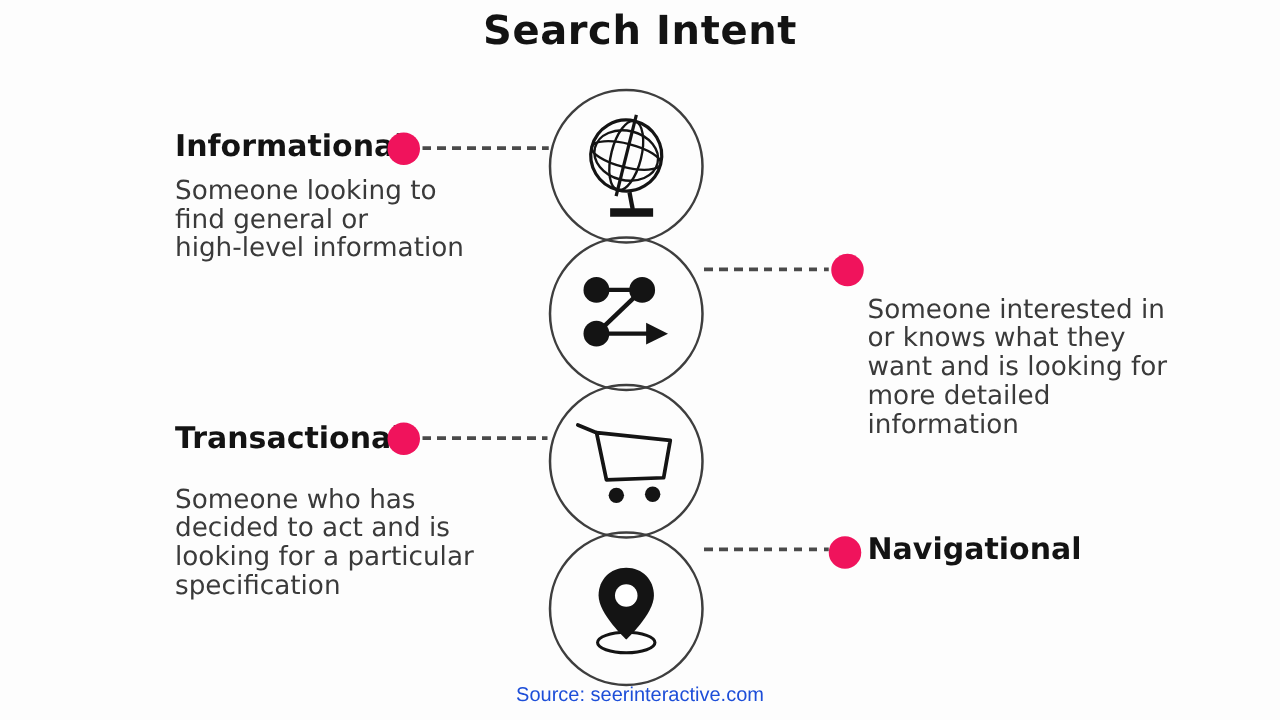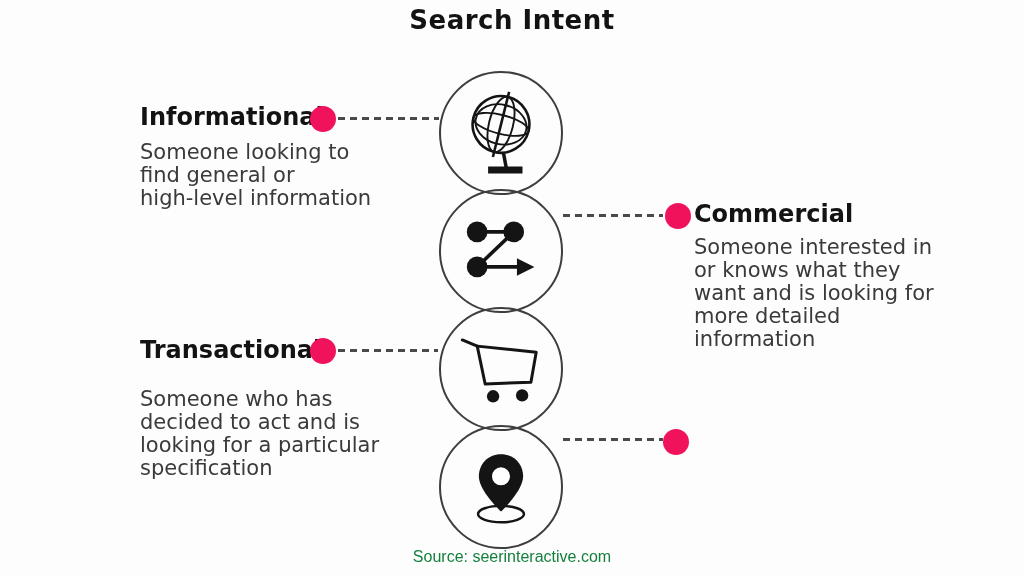--- a/index.html
+++ b/index.html
@@ -1,30 +1,30 @@
 <!DOCTYPE html>
 <html style="--page-bg: #fdfdfd; --accent-pink: #F0135C; --line-gray: #4a4a4a; --heading-color: #131313; --body-color: #3a3a3a; --circle-border: #3e3e3e; --icon-color: #141414;"><head>
 <meta charset="utf-8">
 <style>
   html,body{margin:0;padding:0;}
   body{font-family:"DejaVu Sans",sans-serif;background:#fff;}
   .stage{position:relative;width:1024px;height:576px;background:var(--page-bg,#fdfdfd);overflow:hidden;}
   .abs{position:absolute;}
-  .page-title{left:0;right:0;top:5px;text-align:center;font-size:26px;font-weight:800;
+  .page-title{left:0;right:0;top:5px;text-align:center;font-size:32px;font-weight:800;
     letter-spacing:.5px;color:var(--heading-color,#131313);}
   .intent-heading{font-size:24px;font-weight:800;color:var(--heading-color,#131313);white-space:nowrap;}
   .intent-desc{font-size:21px;line-height:23px;color:var(--body-color,#3a3a3a);
     white-space:pre-line;width:270px;}
   .dot{width:26px;height:26px;border-radius:50%;background:var(--accent-pink,#F0135C);}
   .dash{height:2.6px;background:repeating-linear-gradient(90deg,var(--line-gray,#4a4a4a) 0 7px,transparent 7px 12px);}
   .circle{width:124px;height:124px;border:2px solid var(--circle-border,#3e3e3e);border-radius:50%;
     background:transparent;display:flex;align-items:center;justify-content:center;box-sizing:border-box;}
   .icon{color:var(--icon-color,#141414);display:block;}
   .source-caption{left:0;right:0;top:548px;text-align:center;font-size:16px;
-    font-family:"Liberation Sans",sans-serif;color:#15803d;}
+    font-family:"Liberation Sans",sans-serif;color:#1d4ed8;}
 </style>
 </head>
 <body>
 
 <div class="stage">
 
   <div class="abs page-title">Search Intent</div>
 
   <div class="abs circle" style="left:439px;top:71px;">
     <svg class="icon" width="86" height="100" viewBox="0 0 100 112" xmlns="http://www.w3.org/2000/svg">
@@ -71,33 +71,33 @@
 
   <div class="abs intent-heading" style="left:140px;top:103px;">Informational</div>
   <div class="abs dot" style="left:310px;top:106px;"></div>
   <div class="abs dash" style="left:338px;top:117px;width:101px;"></div>
   <div class="abs intent-desc" style="left:140px;top:141px;">Someone looking to
 find general or
 high-level information</div>
 
   <div class="abs dash" style="left:563px;top:214px;width:100px;"></div>
   <div class="abs dot" style="left:665px;top:203px;"></div>
-  <div class="abs intent-heading" style="left:694px;top:200px;">Commercial</div>
   <div class="abs intent-desc" style="left:694px;top:236px;">Someone interested in
 or knows what they
 want and is looking for
 more detailed
 information</div>
 
   <div class="abs intent-heading" style="left:140px;top:336px;">Transactional</div>
   <div class="abs dot" style="left:310px;top:338px;"></div>
   <div class="abs dash" style="left:338px;top:349px;width:100px;"></div>
   <div class="abs intent-desc" style="left:140px;top:372px;margin-top:16px;">Someone who has
 decided to act and is
 looking for a particular
 specification</div>
 
   <div class="abs dash" style="left:563px;top:438px;width:100px;"></div>
   <div class="abs dot" style="left:663px;top:429px;"></div>
+  <div class="abs intent-heading" style="left:694px;top:425px;">Navigational</div>
 
   <div class="abs source-caption">Source: seerinteractive.com</div>
 
 </div>
 
 </body></html>

